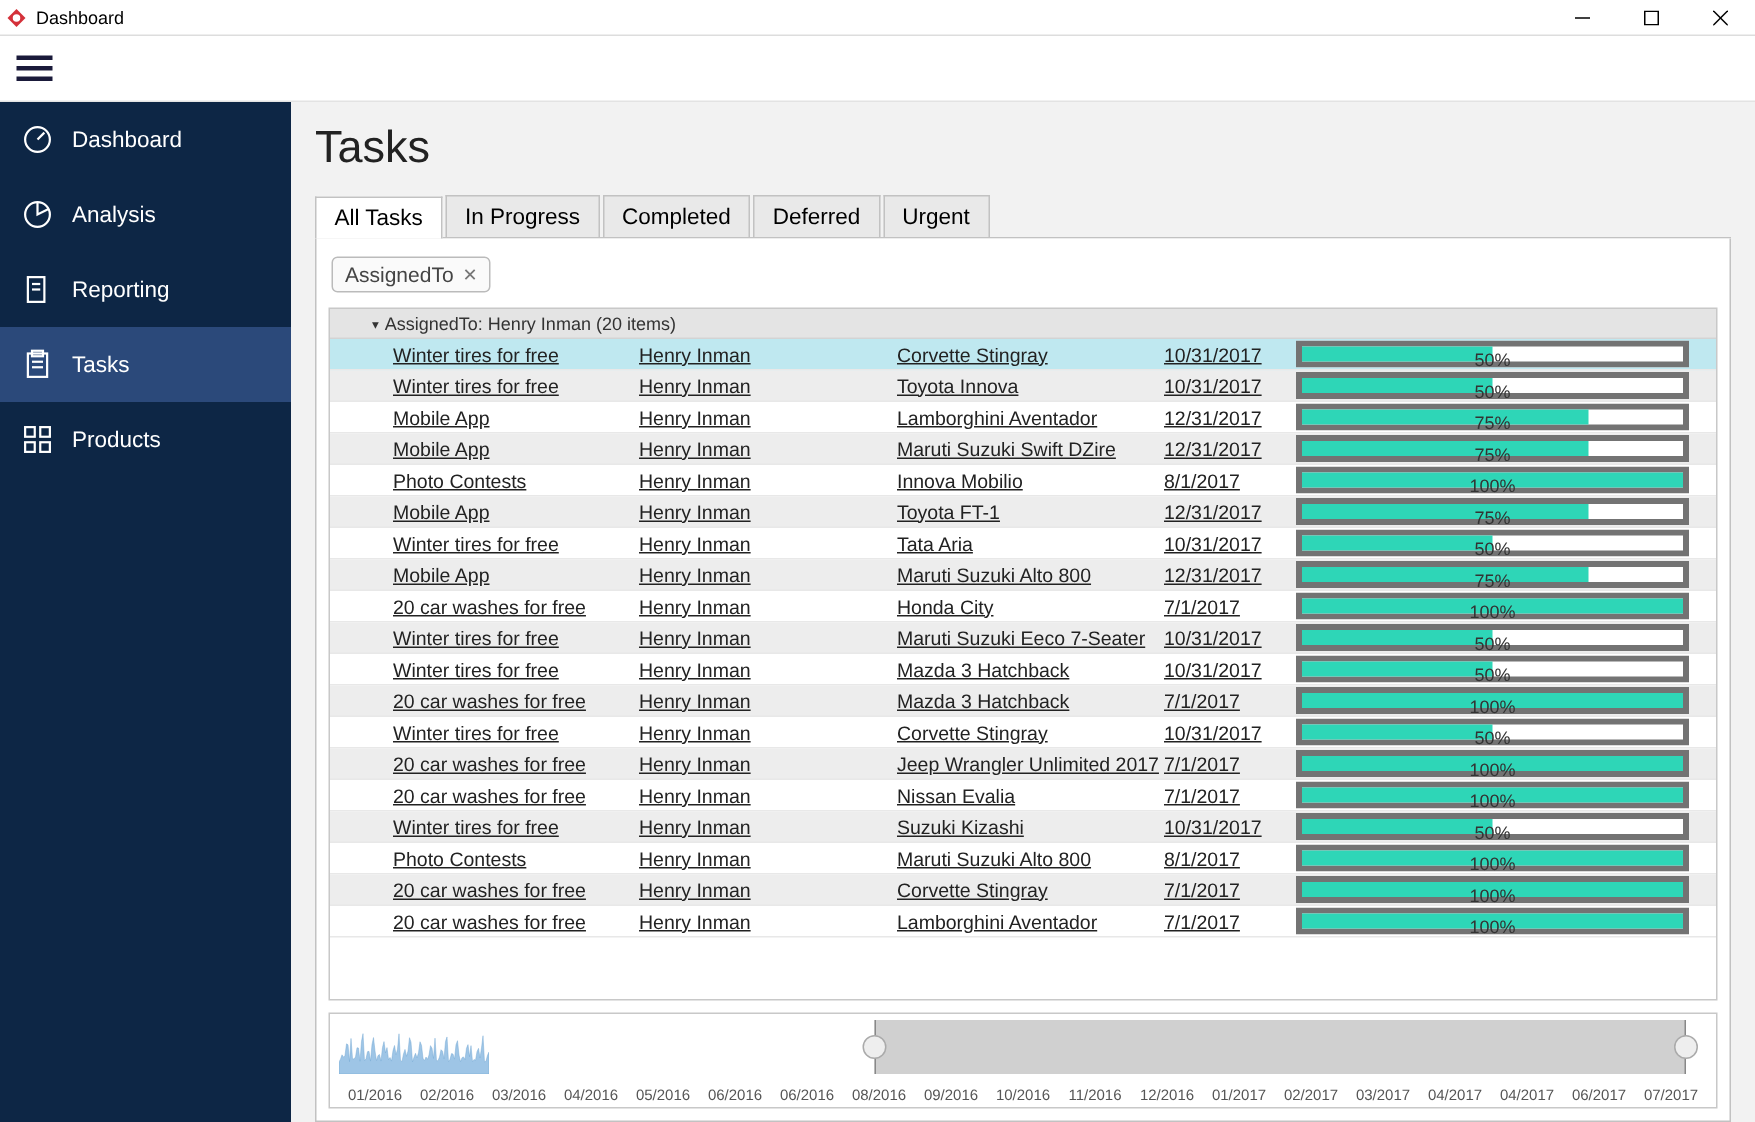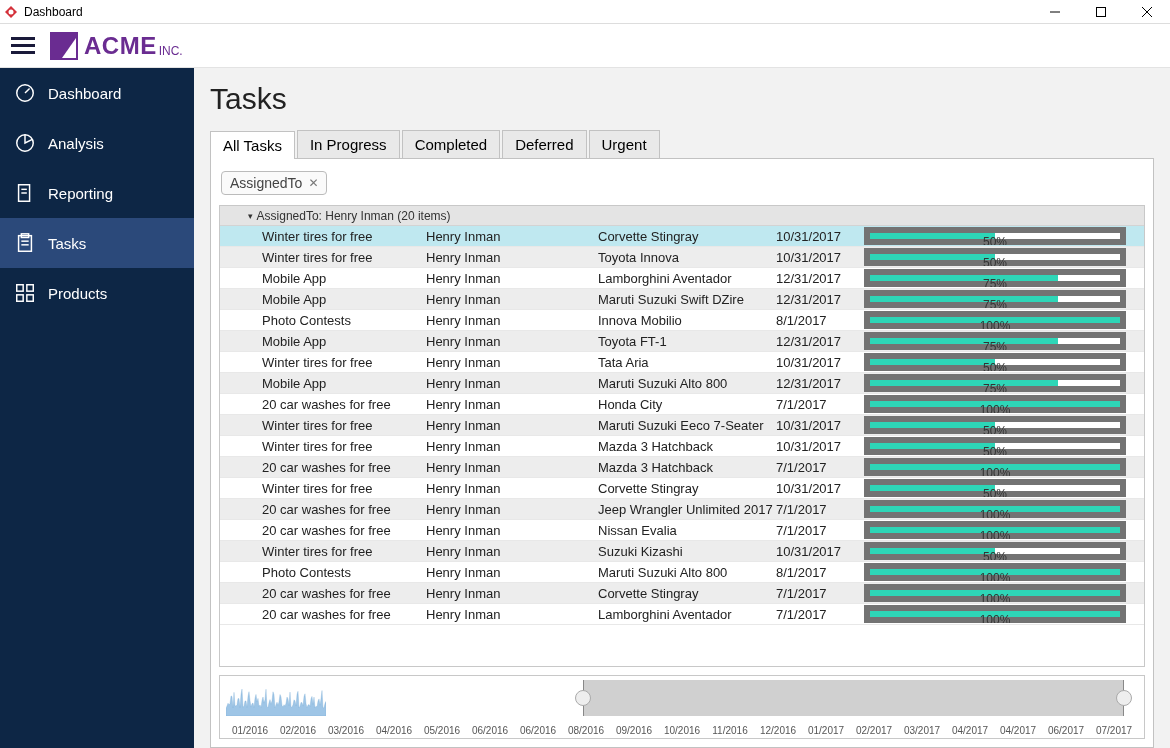--- a/index.html
+++ b/index.html
@@ -44,26 +44,26 @@
 .col-exp { width: 28px; }
 .col-subject { width: 178px; padding-left:6px; }
 .col-assigned { width: 172px; }
 .col-item { width: 178px; }
 .col-due { width: 88px; }
 .col-complete { flex:1; padding-left:2px; }
 .col-scroll { width:18px; border-left:1px solid #c8c8c8; align-self:stretch; background:#eee; display:flex; align-items:center; justify-content:center;}
 .grid-body { flex:1; overflow:hidden; position:relative; }
 .group-row { display:flex; align-items:center; height:20px; background:#e4e4e4; border-bottom:1px solid #d3d3d3; font-size:12px; color:#333; }
 .group-row .tri { margin-left:28px; margin-right:4px; font-size:9px;}
-.row { display:flex; align-items:center; height:21px; font-size:13px; color:#222; border-bottom:1px solid #e8e8e8;}
+.row { display:flex; align-items:center; height:21px; font-size:13px; color:#222; border-bottom:1px solid #e8e8e8;text-decoration:underline;}
 .row.alt { background:#ededed; }
 .row.sel { background:#bfe8f0; }
 .row .c { overflow:hidden; white-space:nowrap; text-overflow:ellipsis; }
 .row .indent { width:42px; }
-.progress { height:18px; position:relative; background:#fff; border:6px solid #737373;}
+.progress { height:18px; position:relative; background:#fff; border:4px solid #737373;}
 .progress .bar { position:absolute; left:0; top:0; bottom:0; background:#2Ed6b7; }
 .progress .lbl { position:absolute; left:0; right:0; text-align:center; font-size:12px; color:#333; line-height:18px;}
 
 .timeline { border:1px solid #c8c8c8; margin:8px 0; height:64px; position:relative; background:#fff; }
 .tl-chart { position:absolute; left:6px; right:6px; top:4px; height:36px; }
 .tl-sel { position:absolute; top:4px; height:36px; background:rgba(120,120,120,0.35); border-left:1px solid #888; border-right:1px solid #888;}
 .tl-handle { position:absolute; top:14px; width:16px; height:16px; border-radius:50%; background:#eee; border:1px solid #aaa; cursor:ew-resize; }
 .tl-labels { position:absolute; left:6px; right:6px; bottom:2px; display:flex; justify-content:space-between; font-size:10px; color:#555; }
 .tl-labels span { flex:1; text-align:center; }
 </style>
@@ -97,25 +97,20 @@
     </div>
   </div>
 </div>
 
 <div class="brandbar">
   <div class="hamburger">
       <div></div>
       <div></div>
       <div></div>
     </div>
-  <div class="brand">
-    <div class="brand-logo"></div>
-    <span class="brand-text">ACME</span>
-    <span class="brand-sub">INC.</span>
-  </div>
 </div>
 
 <div class="main">
 
   <div class="sidebar">
     <div class="side-item">
       <span class="icon">
           <svg width="22" height="22" viewBox="0 0 24 24">
             <circle cx="12" cy="12" r="9"></circle>
             <path d="M12 12 L17 7"></path>

